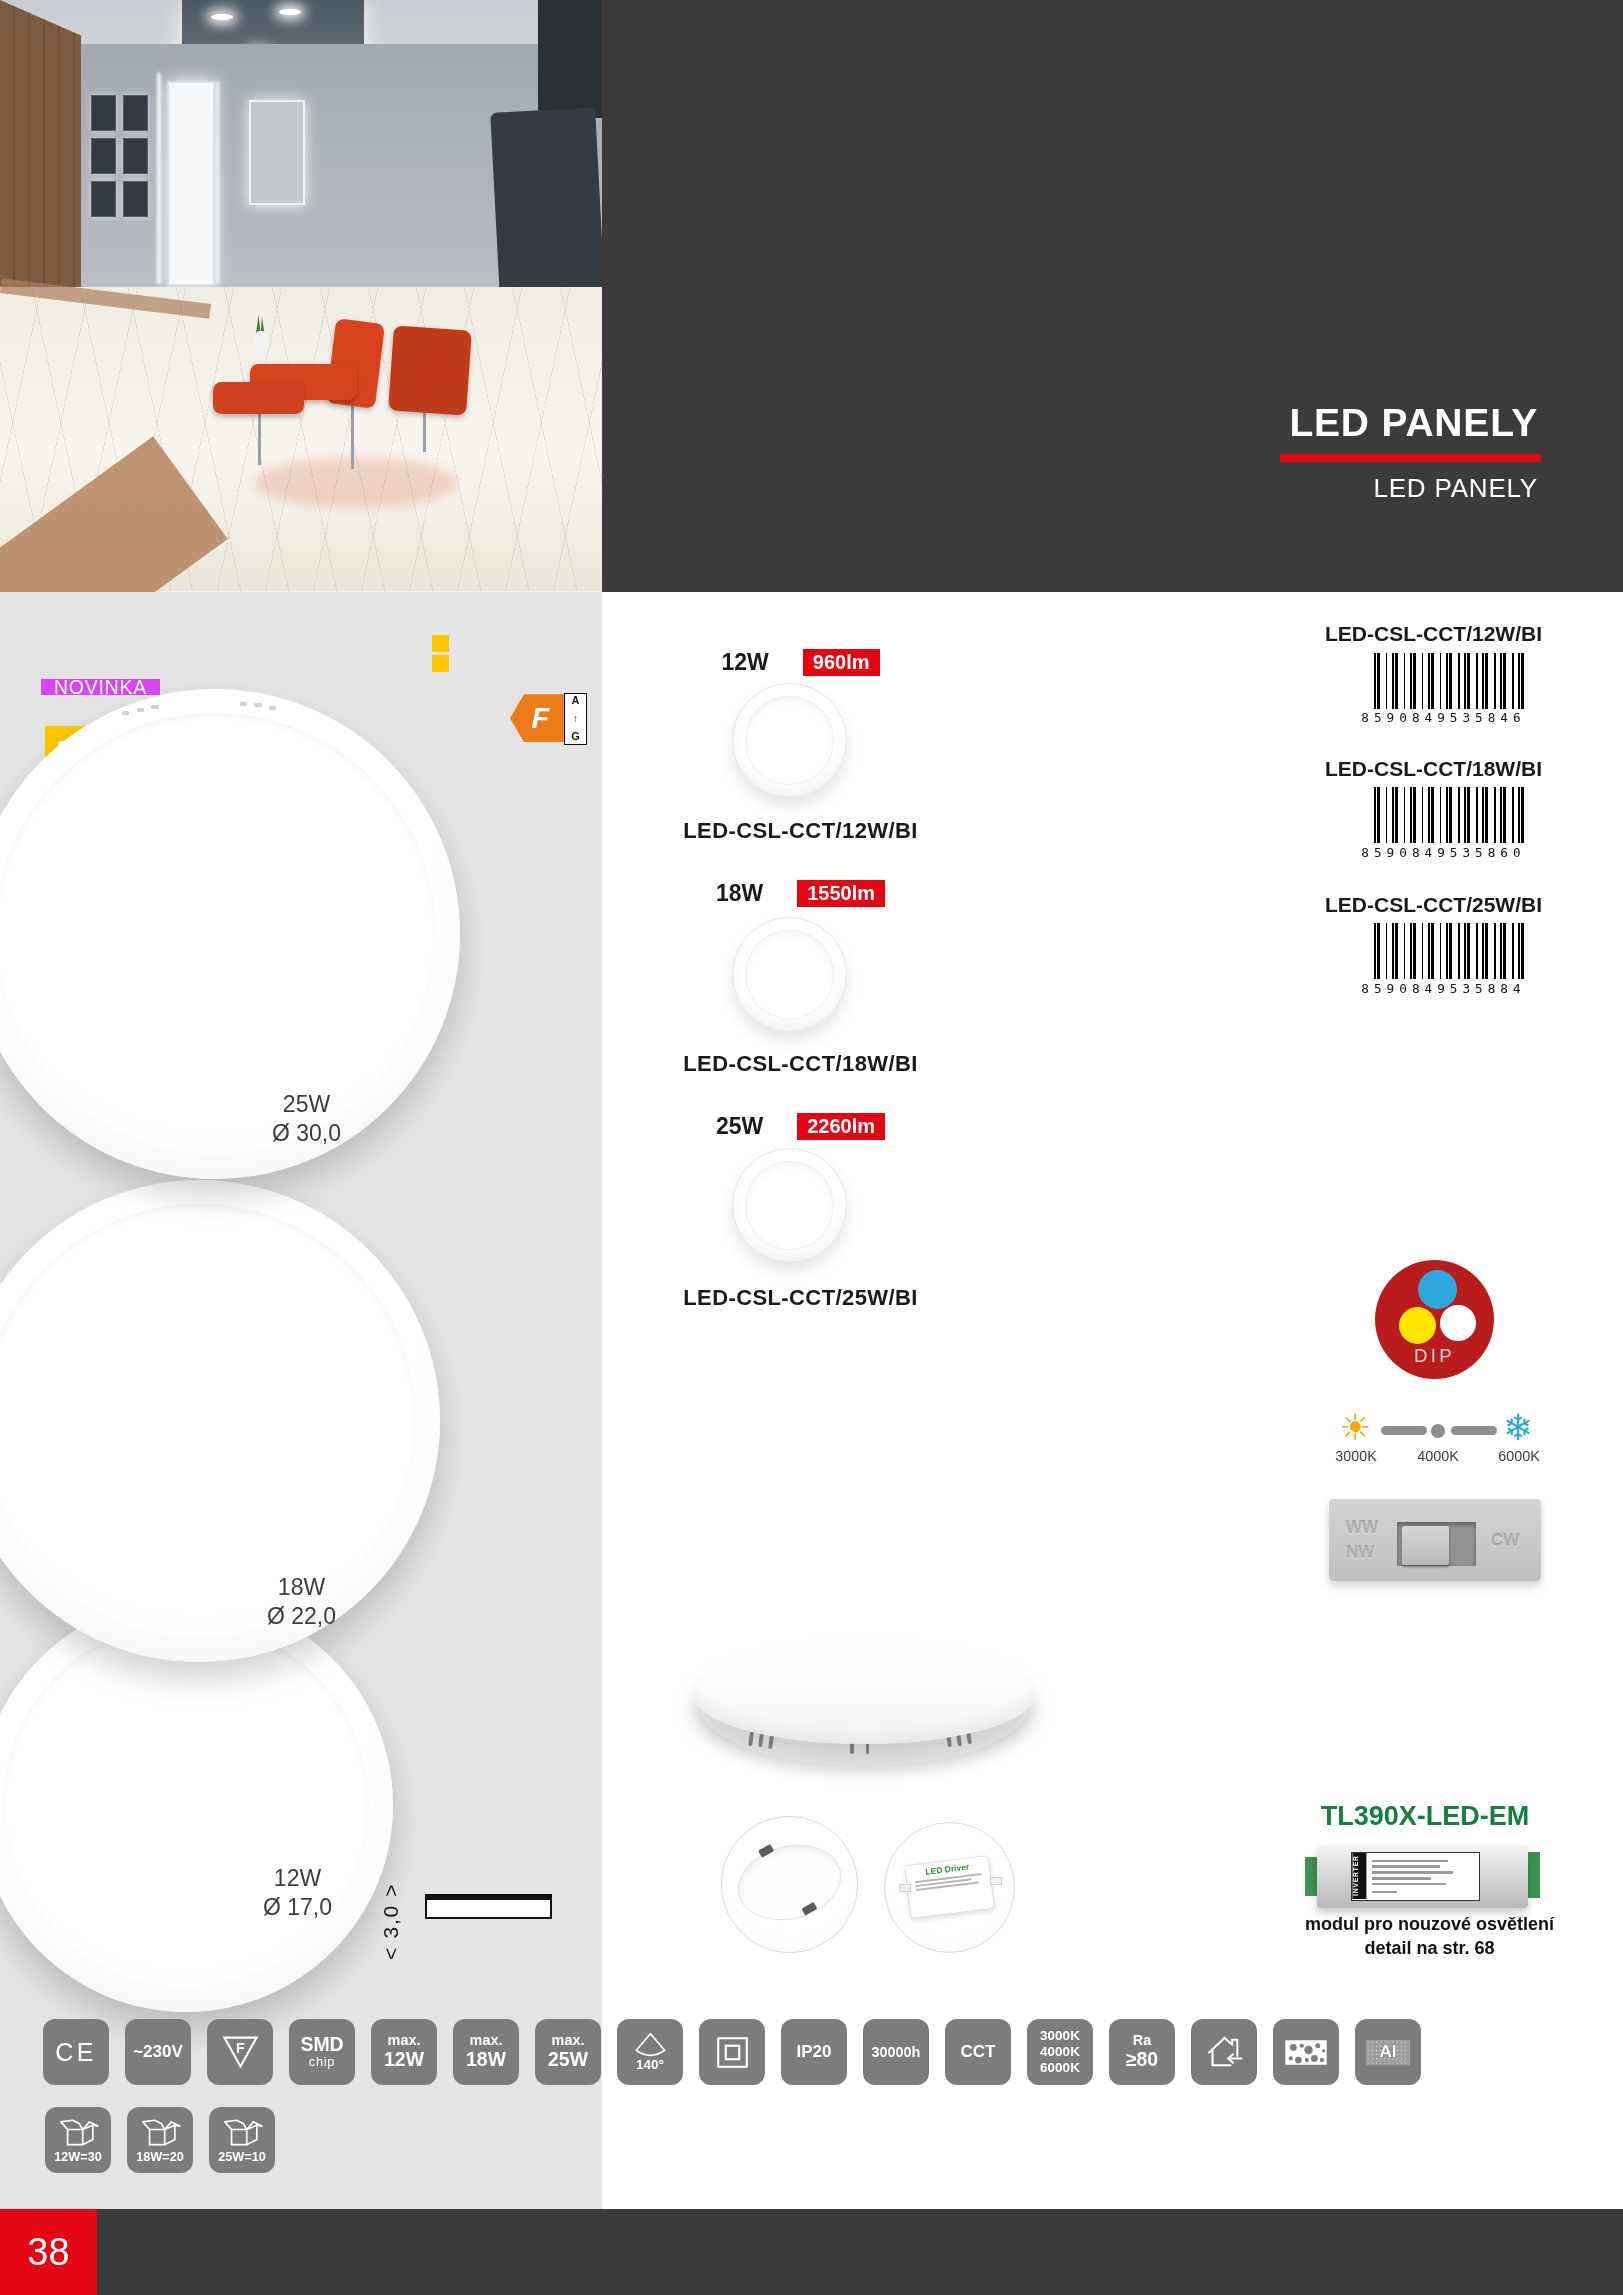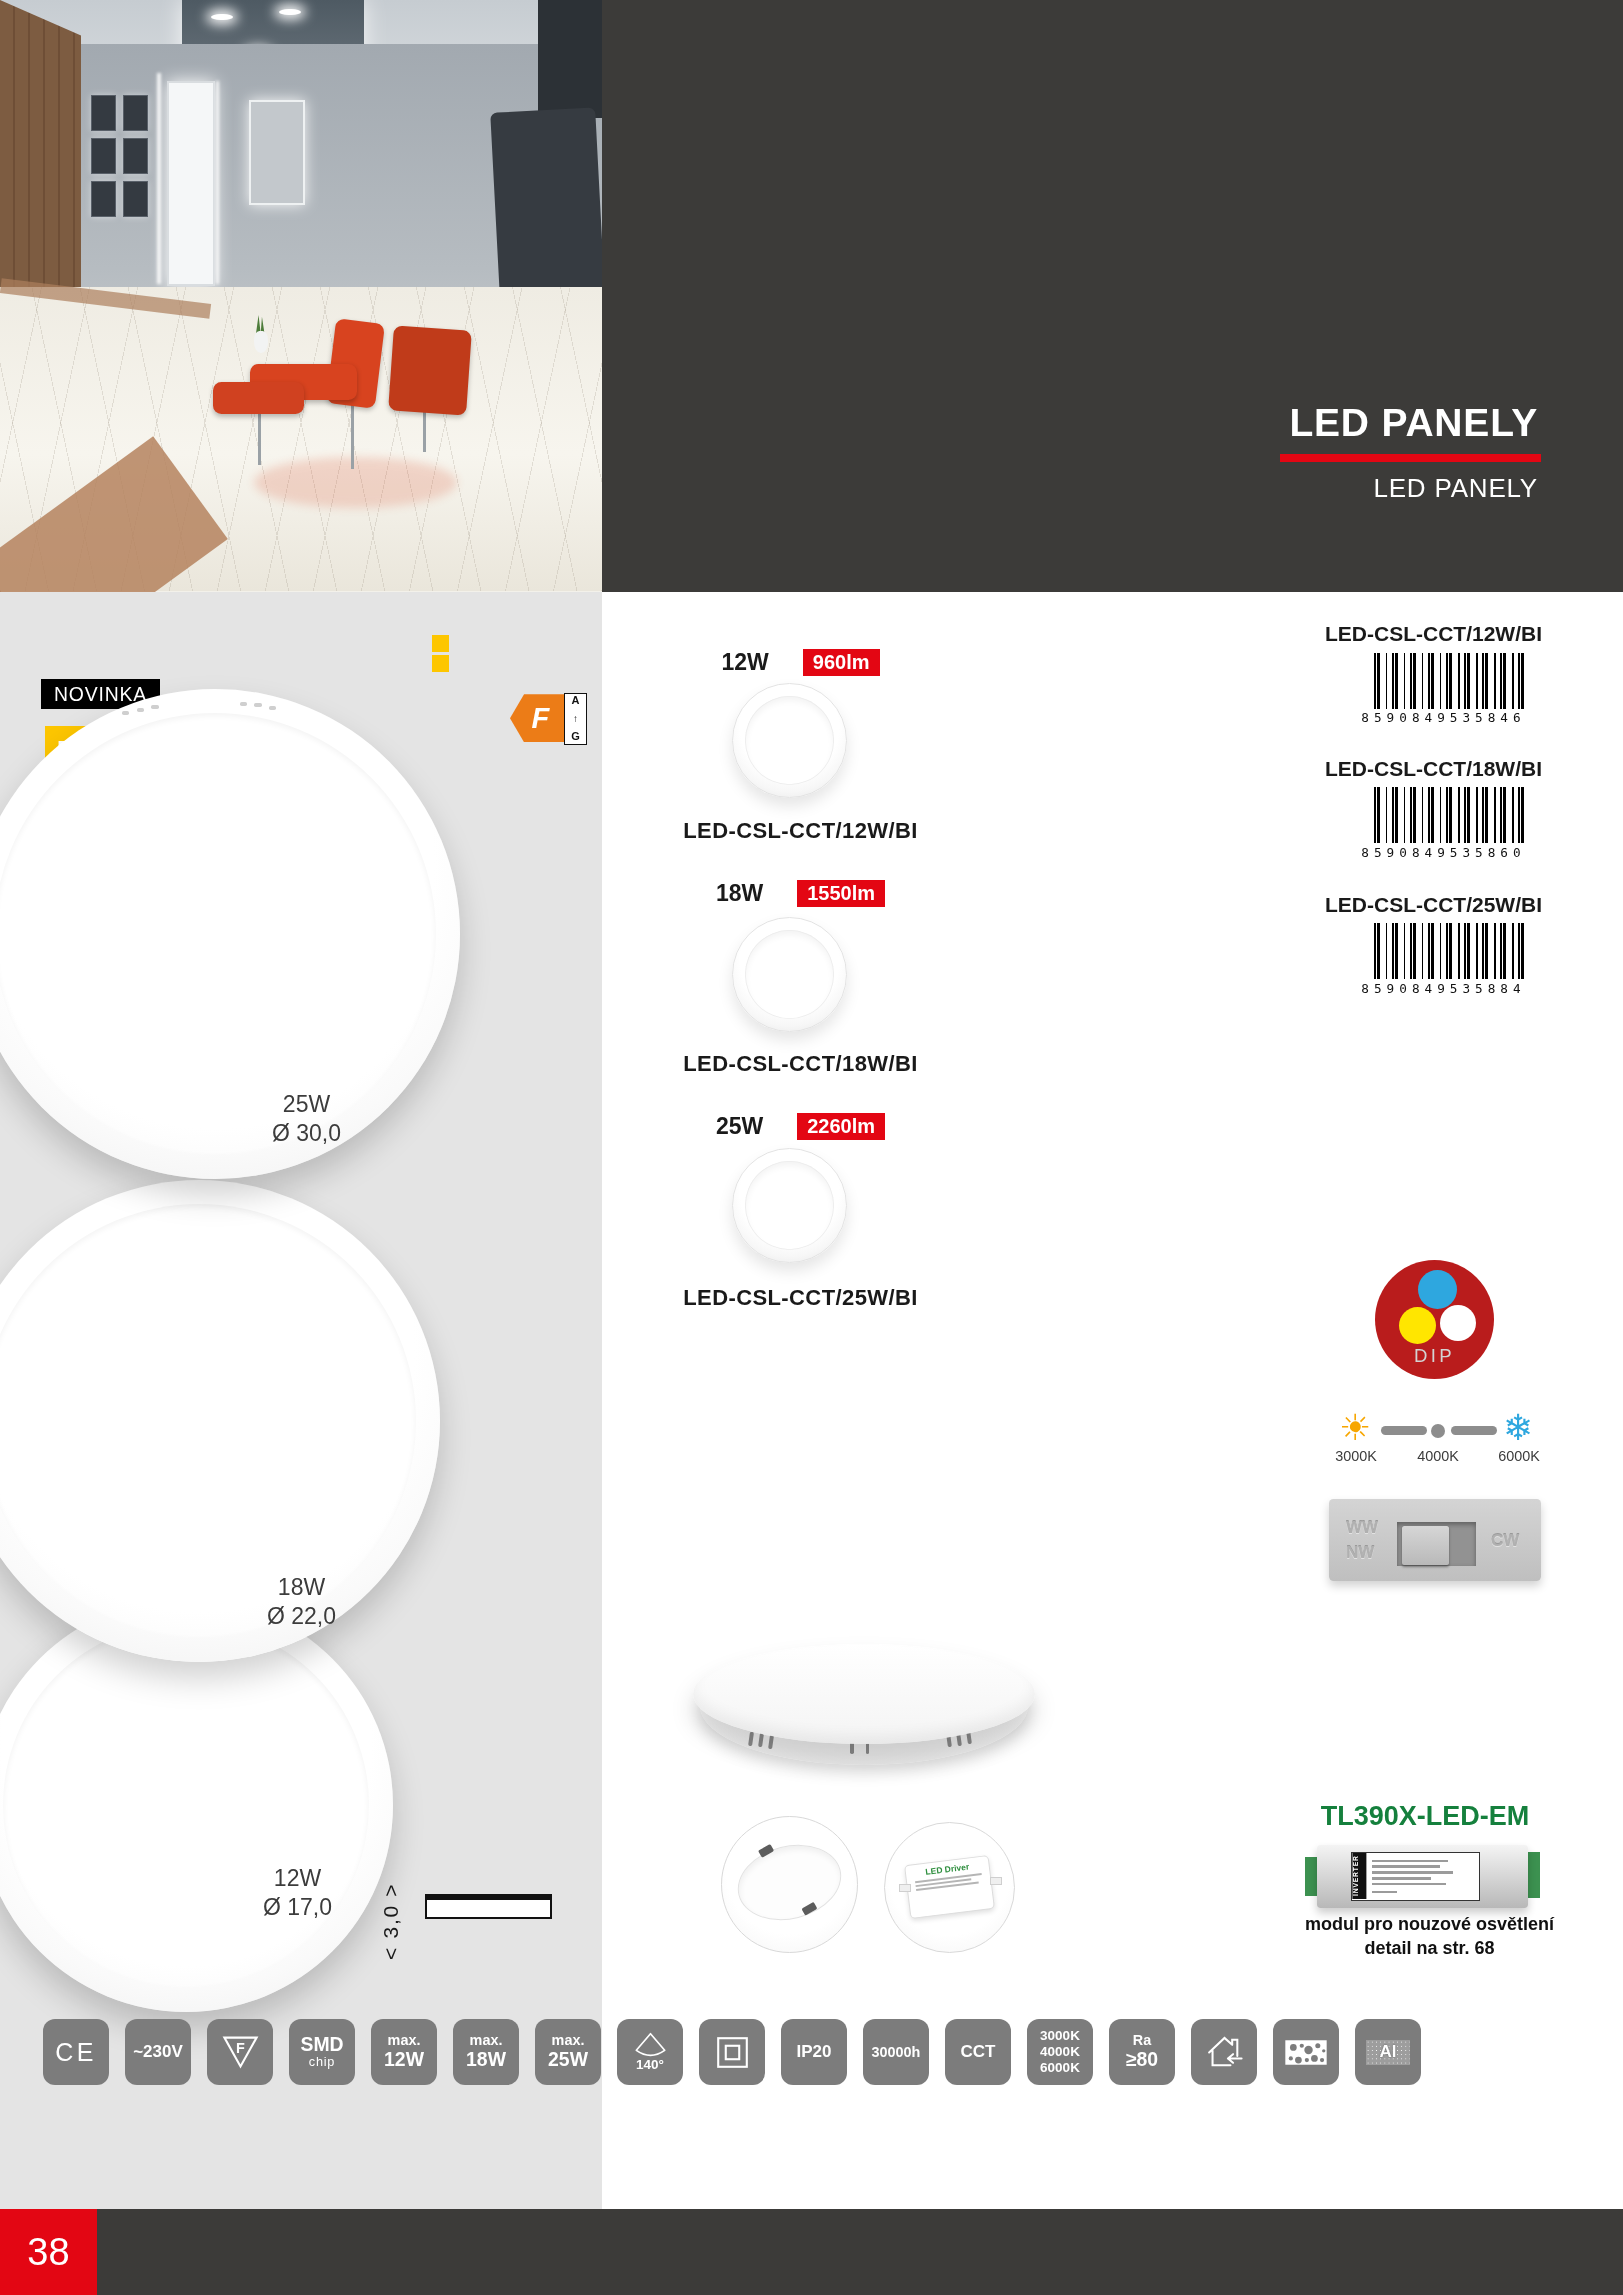--- a/index.html
+++ b/index.html
@@ -34,21 +34,21 @@
   .p-stems{left:256px;top:315px;width:8.5px;height:18.6px;background:#4d7c3a;clip-path:polygon(0 100%,30% 0,55% 100%,70% 10%,100% 100%);}
 
   
   .dark-head{left:602px;top:0;width:1021px;height:592px;background:#3c3b39;}
   .hd-title{right:85px;top:401px;font-size:39px;font-weight:bold;color:#fff;letter-spacing:0.8px;}
   .hd-line{left:1280px;top:454px;width:261px;height:7.6px;background:#e30613;}
   .hd-sub{right:85px;top:473px;font-size:26px;color:#fff;letter-spacing:0.8px;}
 
   
   .left-panel{left:0;top:592px;width:602px;height:1617px;background:#e4e4e4;overflow:hidden;}
-  .badge-novinka{left:41px;top:87px;width:119px;height:30px;background:#000000;color:#fff;font-size:19.4px;letter-spacing:0.8px;display:flex;align-items:center;justify-content:center;}
+  .badge-novinka{left:41px;top:87px;width:119px;height:16px;background:#d946ef;color:#fff;font-size:19.4px;letter-spacing:0.8px;display:flex;align-items:center;justify-content:center;}
   .badge-led{left:45px;top:134px;width:113px;height:57px;background:#fdc600;color:#fff;font-size:39px;font-weight:bold;letter-spacing:6px;display:flex;align-items:center;justify-content:center;padding-left:5px;box-sizing:border-box;}
   .series{left:0;top:41px;width:583px;text-align:right;font-size:40px;font-weight:bold;color:#3f3e3c;letter-spacing:-0.8px;}
   .sq{left:432px;width:17px;height:17px;background:#fdc600;}
   .energy{left:510px;top:98px;width:78px;height:57px;}
   .energy-arrow{left:0;top:4.2px;width:54px;height:48px;background:#ec7c17;clip-path:polygon(26% 0,100% 0,100% 100%,26% 100%,0 50%);display:flex;align-items:center;justify-content:center;}
   .energy-arrow span{color:#fff;font-size:29px;font-weight:bold;font-style:italic;padding-left:6.8px;}
   .energy-box{left:54px;top:2.5px;width:23px;height:52px;background:#fff;border:1.7px solid #111;box-sizing:border-box;display:flex;flex-direction:column;align-items:center;justify-content:space-between;padding:1.7px 0;}
   .energy-box .eb-a{font-size:11px;font-weight:bold;color:#111;line-height:1;}
   .energy-box .eb-ar{font-size:10px;color:#111;line-height:1;}
   .energy-box .eb-g{font-size:11px;font-weight:bold;color:#111;line-height:1;}
@@ -410,18 +410,38 @@
           <circle cx="36" cy="23" r="4" fill="#7c7c7c"></circle>
           <circle cx="45" cy="25" r="2.5" fill="#7c7c7c"></circle>
         </svg>
       </div>
       <div class="tile">
         <div class="mesh">
           <span>Al</span>
         </div>
       </div>
     </div>
+  <div class="abs icons-row" id="icons-row2" style="left:45px;top:2107px;">
+      <div class="tile">
+        <svg width="41" height="32" viewBox="0 0 48 38">
+          <path d="M11 16 H29 V34 H11 Z M29 16 L41 11 V28 L29 34 M29 16 L37 7 L47 12 L41 11 M11 16 L3 7 L17 5 L25 9 L29 16" fill="none" stroke="#fff" stroke-width="2" stroke-linejoin="round"></path>
+        </svg>
+        <div class="tsub">12W=30</div>
+      </div>
+      <div class="tile">
+        <svg width="41" height="32" viewBox="0 0 48 38">
+          <path d="M11 16 H29 V34 H11 Z M29 16 L41 11 V28 L29 34 M29 16 L37 7 L47 12 L41 11 M11 16 L3 7 L17 5 L25 9 L29 16" fill="none" stroke="#fff" stroke-width="2" stroke-linejoin="round"></path>
+        </svg>
+        <div class="tsub">18W=20</div>
+      </div>
+      <div class="tile">
+        <svg width="41" height="32" viewBox="0 0 48 38">
+          <path d="M11 16 H29 V34 H11 Z M29 16 L41 11 V28 L29 34 M29 16 L37 7 L47 12 L41 11 M11 16 L3 7 L17 5 L25 9 L29 16" fill="none" stroke="#fff" stroke-width="2" stroke-linejoin="round"></path>
+        </svg>
+        <div class="tsub">25W=10</div>
+      </div>
+    </div>
 
   <div class="abs foot-bar"></div>
   <div class="abs foot-red">38</div>
 
 </div>
 
 
 </body></html>

